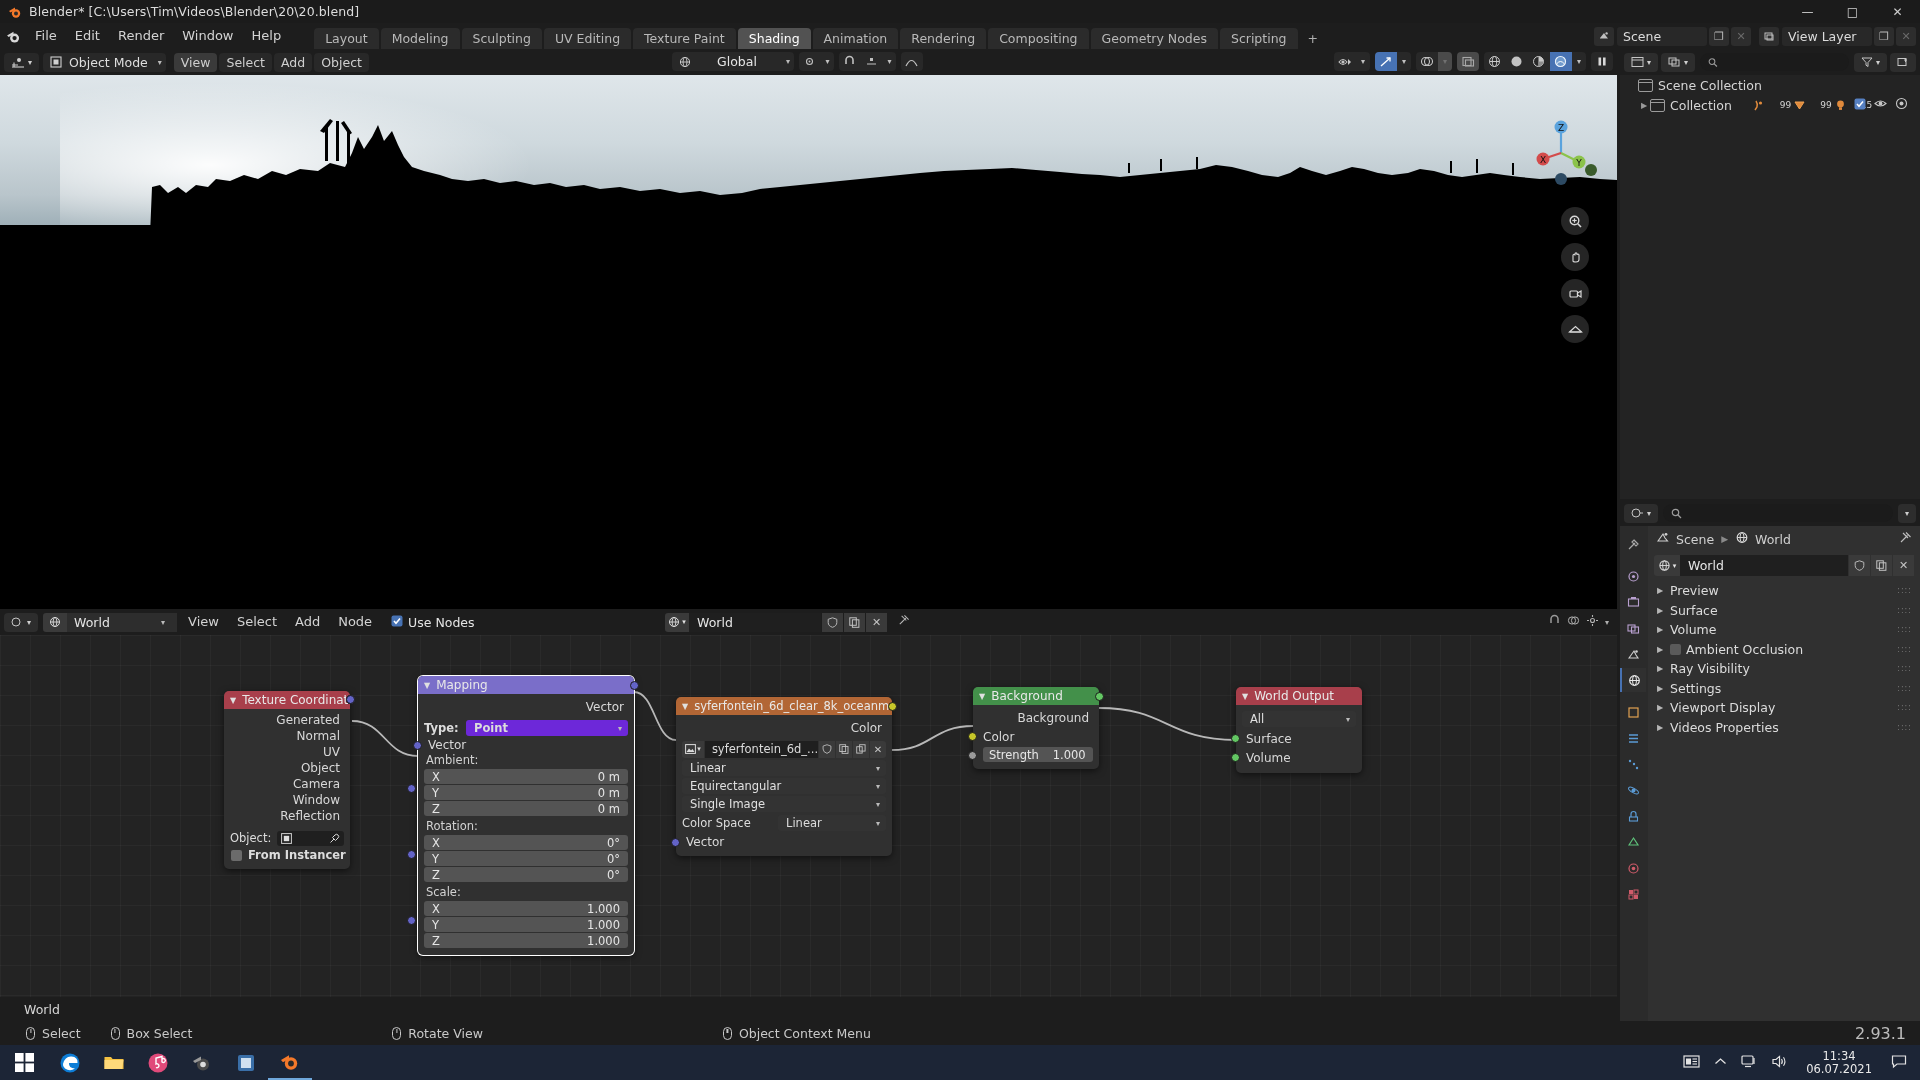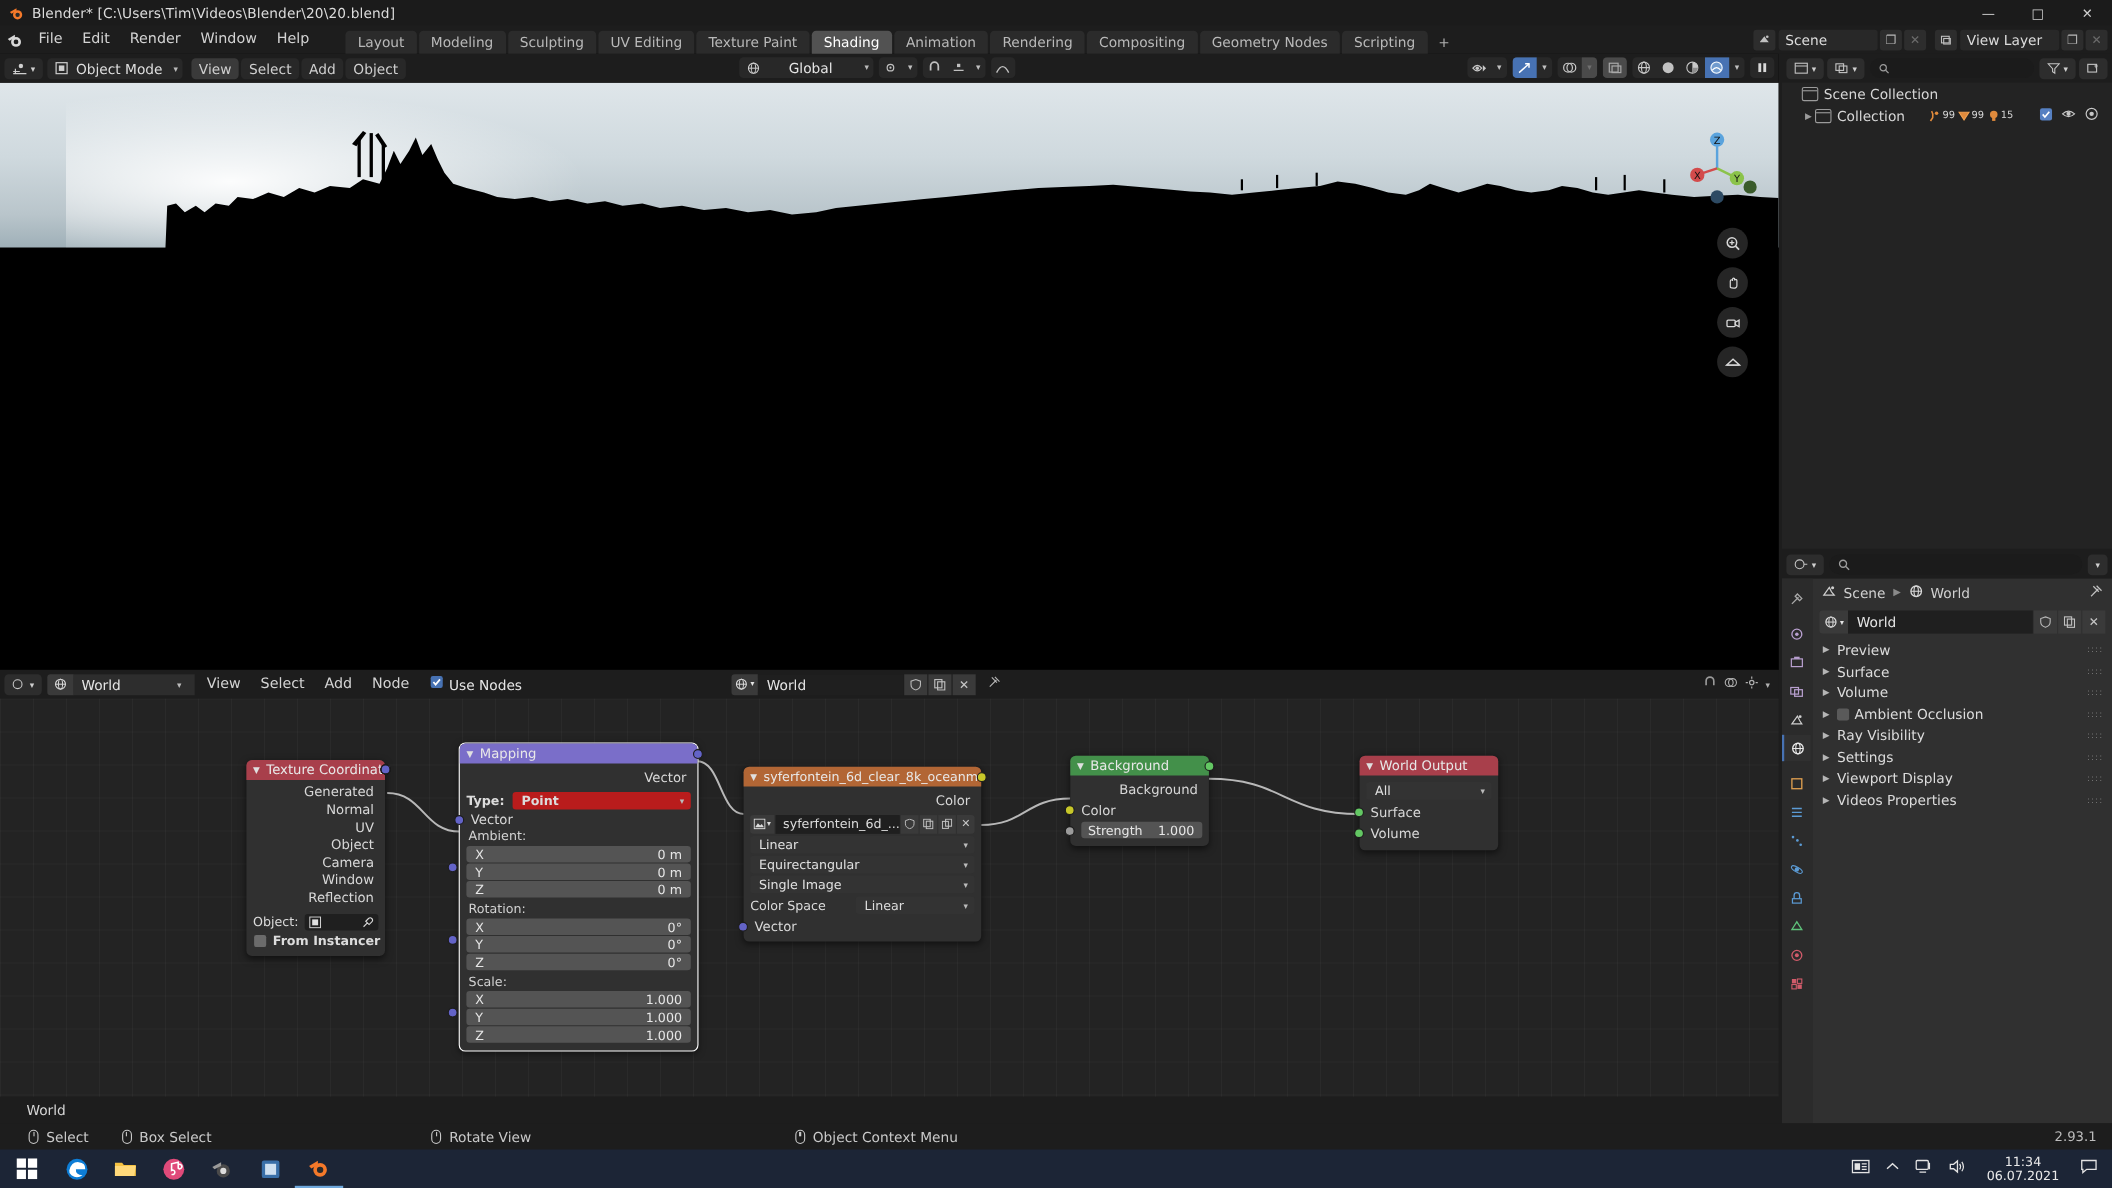--- a/index.html
+++ b/index.html
@@ -80,21 +80,21 @@
   .gz-btn { width:28px; height:28px; border-radius:50%; background:rgba(45,45,45,.82); display:flex; align-items:center; justify-content:center; color:#d6d6d6; font-size:14px; }
 
   
   .outliner { position:absolute; left:1620px; top:49px; width:300px; height:450px; background:#232323; }
   .ol-header { height:26px; background:#1d1d1d; display:flex; align-items:center; padding:0 4px; }
   .ol-search { flex:1; height:18px; background:#1b1b1b; border-radius:9px; display:flex; align-items:center; padding:0 8px; margin:0 5px;}
   .ol-row { height:20px; display:flex; align-items:center; font-size:12.5px; color:#d6d6d6; padding-left:6px; position:relative; }
   .disc { width:12px; text-align:center; color:#9a9a9a; font-size:8px; }
   .coll-ico { width:15px; height:13px; border:1px solid #9b9b9b; border-radius:2px; margin-right:5px; position:relative; }
   .coll-ico::before{ content:''; position:absolute; left:0; top:2px; width:100%; height:1px; background:#9b9b9b;}
-  .badge { display:inline-flex; align-items:center; font-size:9px; color:#d5d5d5; margin-left:1px;}
+  .badge { display:inline-flex; align-items:center; font-size:9px; color:#d5d5d5; margin-left:1px;gap:14px;}
   .ol-right-ico { position:absolute; color:#c6c6c6; font-size:11px; }
 
   
   .props { position:absolute; left:1620px; top:500px; width:300px; height:528px; background:#303030; }
   .props-header { height:26px; background:#1d1d1d; display:flex; align-items:center; padding:0 4px; }
   .props-tabs { position:absolute; left:0px; top:26px; width:28px; height:502px; background:#2b2b2b; padding-top:6px; }
   .ptab { width:26px; height:24px; display:flex; align-items:center; justify-content:center; font-size:12px; color:#a9a9a9; margin-bottom:2px;}
   .ptab.active { background:#303030; color:#e8e8e8; border-left:2px solid #4772b3;}
   .props-body { position:absolute; left:28px; top:26px; width:272px; height:502px; }
   .breadcrumb { height:26px; display:flex; align-items:center; padding:0 8px; font-size:12.5px; color:#d0d0d0; }
@@ -143,21 +143,21 @@
           justify-content:space-between; padding:0 6px 0 8px; font-size:11.5px; color:#e0e0e0; }
   .lbl-sec { padding-left:8px; font-size:11.5px; color:#d2d2d2; height:15px; line-height:15px;}
   .wire { position:absolute; pointer-events:none; overflow:visible; }
 
   
   .statusbar { position:absolute; left:0; top:1021px; width:1920px; height:24px; background:#1d1d1d;
                display:flex; align-items:center; font-size:12.5px; color:#c9c9c9; }
   .sb-item { display:flex; align-items:center; margin-right:30px; }
   .mouse-ico { width:9px; height:13px; border:1.2px solid #c9c9c9; border-radius:5px; margin-right:7px; position:relative;}
   .mouse-ico::after{content:'';position:absolute;left:50%;top:1px;width:1.2px;height:4px;background:#c9c9c9;transform:translateX(-50%);}
-  .ver { position:absolute; right:14px; font-size:12px; color:#bdbdbd; }
+  .ver { position:absolute; right:14px; font-size:16px; color:#bdbdbd; }
 
   
   .taskbar { position:absolute; left:0; top:1045px; width:1920px; height:35px; background:#1c2536; display:flex; align-items:center; }
   .start { width:48px; height:35px; display:flex; align-items:center; justify-content:center; }
   .tb-ico { width:44px; height:35px; display:flex; align-items:center; justify-content:center; }
   .tb-right { position:absolute; right:0; top:0; height:35px; display:flex; align-items:center; padding-right:6px;}
   .clock { text-align:center; font-size:11.5px; line-height:13px; color:#eaeaea; margin:0 12px; }
   .tray-ico { margin:0 7px; color:#e3e3e3; font-size:13px; }
 </style>
 </head>
@@ -910,21 +910,21 @@
           <span class="arr">▼</span>
           <span>Mapping</span>
         </div>
         <div class="nbody">
           <div class="row-r" style="height:19px;">
             <span>Vector</span>
             <span class="sock vec" style="right:-5px;top:5px;"></span>
           </div>
           <div style="display:flex;align-items:center;height:18px;padding:0 6px;margin-top:3px;font-weight:bold;">
             <span style="font-size:11.5px;width:42px;">Type:</span>
-            <span style="flex:1;height:16px;background:#b91c1c;border-radius:3px;display:flex;align-items:center;justify-content:space-between;padding:0 6px 0 8px;font-size:11.5px;">
+            <span style="flex:1;height:16px;background:#6d28d9;border-radius:3px;display:flex;align-items:center;justify-content:space-between;padding:0 6px 0 8px;font-size:11.5px;">
               <span>Point</span>
               <span style="font-size:8px;color:#bbb;">▾</span>
             </span>
           </div>
           <div class="row-l" style="position:relative;">
             <span class="sock vec" style="left:-5px;top:3.5px;"></span>
             <span>Vector</span>
           </div>
           <div class="lbl-sec">Ambient:</div>
           <div style="position:relative;">

